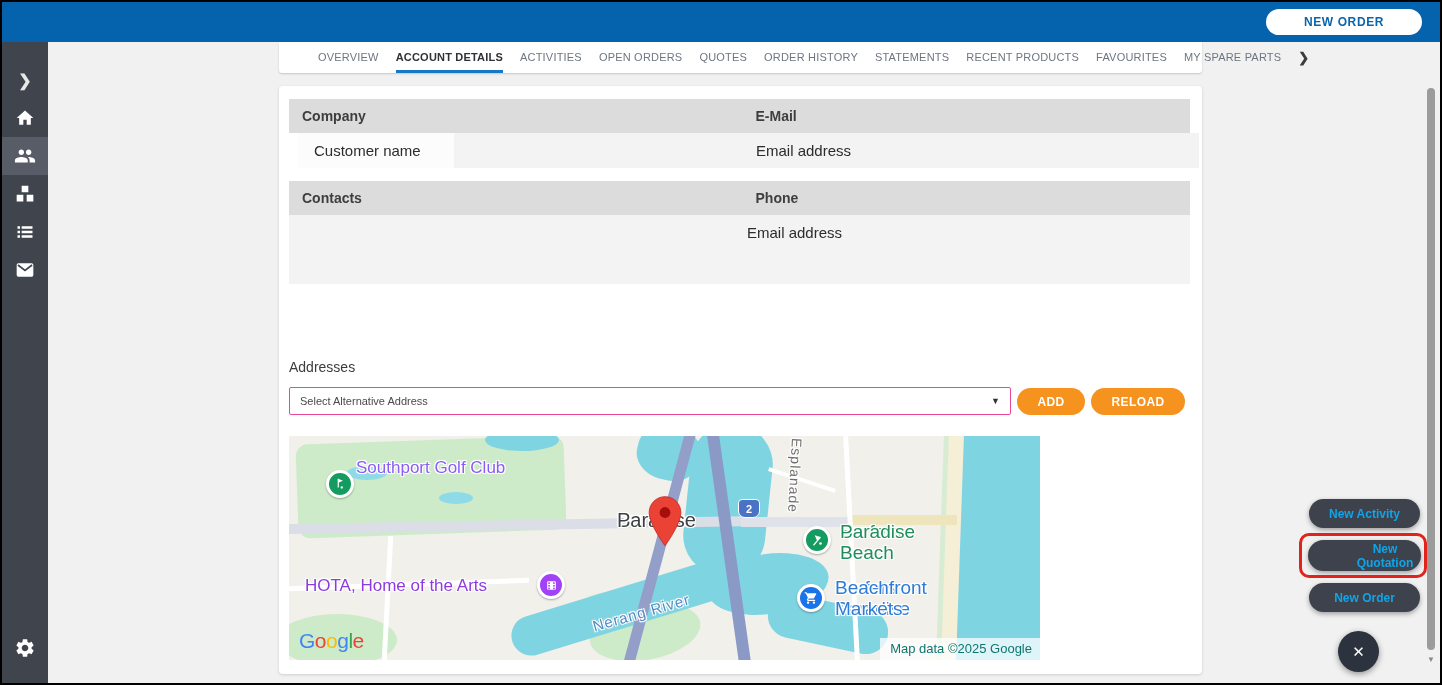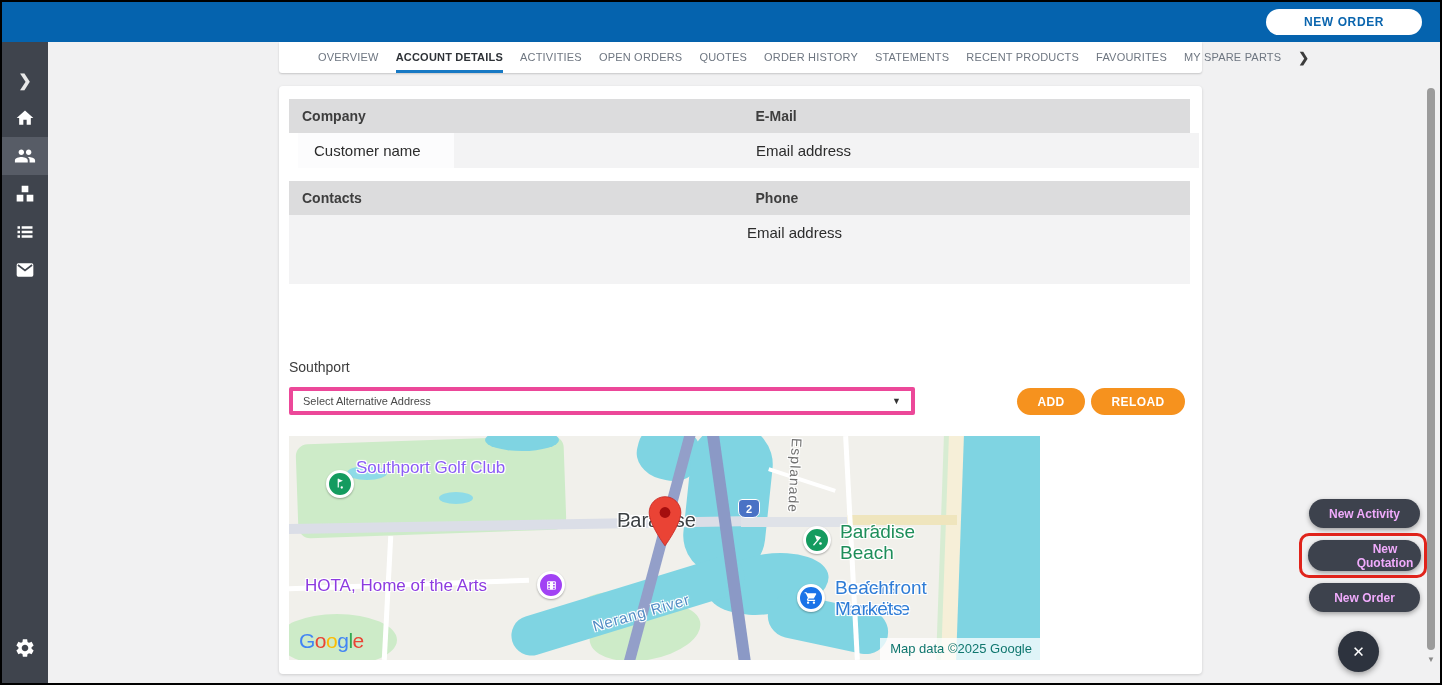--- a/index.html
+++ b/index.html
@@ -45,22 +45,22 @@
   .th.c2 { padding-left:16px; }
   .trow1 { position:absolute; left:19px; top:47px; width:901px; height:35px; background:#f3f3f4; }
   .company-cell { position:absolute; left:0; top:0; width:156px; height:35px; background:#fcfcfd;
     display:flex; align-items:center; padding-left:16px; font-size:15px; color:#2c2c2c; }
   .val { font-size:15px; color:#2c2c2c; }
   .trow1 .val.v2 { position:absolute; left:458px; top:0; height:35px; display:flex; align-items:center; }
   .trow2 { position:absolute; left:10px; top:129px; width:901px; height:69px; background:#f3f3f4; }
   .trow2 .val.v2 { position:absolute; left:458px; top:9px; }
 
   .addresses-title { position:absolute; left:10px; top:273px; font-size:14px; color:#3c3c3c; }
-  .addr-select { position:absolute; left:10px; top:301px; width:626px; height:28px; background:#fff;
-    border:4px solid #ec4899; border-radius:2px; display:flex; align-items:center;
+  .addr-select { position:absolute; left:10px; top:301px; width:722px; height:28px; background:#fff;
+    border:1px solid #ec4899; border-radius:2px; display:flex; align-items:center;
     padding:0 10px; cursor:pointer; }
   .addr-select .sel-text { font-size:11px; color:#4a4a4a; }
   .addr-select .sel-arrow { margin-left:auto; font-size:9px; color:#333; }
   .pill-btn { position:absolute; top:302px; height:27px; background:#f6921e; border:none;
     border-radius:14px; color:#fff; font-weight:bold; font-size:12px; letter-spacing:.4px;
     cursor:pointer; font-family:inherit; }
   .pill-btn.add { left:738px; width:68px; }
   .pill-btn.reload { left:812px; width:94px; }
 
   
@@ -117,21 +117,21 @@
     color:#fff; font-size:11px; font-weight:bold; display:flex; align-items:center; justify-content:center;
     border:1px solid #fff; }
   .red-pin { left:357px; top:59px; }
   .glogo { left:10px; bottom:7px; font-size:21px; font-weight:500; letter-spacing:-0.5px; }
   .glogo span { position:static; }
   .gc0,.gc3 { color:#4285F4; } .gc1,.gc5 { color:#EA4335; } .gc2 { color:#FBBC05; } .gc4 { color:#34A853; }
   .attribution { right:0; bottom:0; background:rgba(255,255,255,.75); padding:3px 8px 4px 10px;
     font-size:13px; color:#0f766e; }
 
   
-  .fab { position:absolute; background:#3d424d; color:#f0abfc; font-weight:bold; font-size:12px;
+  .fab { position:absolute; background:#3d424d; color:#0ea5e9; font-weight:bold; font-size:12px;
     border:none; border-radius:16px; cursor:pointer; box-shadow:0 2px 5px rgba(0,0,0,.35);
     font-family:inherit; }
   .fab1 { left:1307px; top:497px; width:111px; height:29px; }
   .fab2 { left:1306px; top:538px; width:113px; height:31px;padding-left:41px; }
   .fab3 { left:1307px; top:581px; width:111px; height:29px; }
   .annotation { position:absolute; left:1297px; top:531px; width:128px; height:45px;
     border:3px solid #e0231b; border-radius:10px; pointer-events:none; }
   .fab-close { position:absolute; left:1336px; top:629px; width:41px; height:41px; border-radius:50%;
     background:#2d333e; color:#fff; border:none; font-size:15px; cursor:pointer;
     box-shadow:0 2px 6px rgba(0,0,0,.4); font-family:inherit; }
@@ -214,21 +214,21 @@
     </div>
 
     <div class="thead r2">
       <div class="th">Contacts</div>
       <div class="th c2">Phone</div>
     </div>
     <div class="trow2">
       <div class="val v2">Email address</div>
     </div>
 
-    <div class="addresses-title">Southport</div>
+    <div class="addresses-title">Addresses</div>
 
     <div class="addr-select">
       <span class="sel-text">Select Alternative Address</span>
       <span class="sel-arrow">▼</span>
     </div>
     <button class="pill-btn add">ADD</button>
     <button class="pill-btn reload">RELOAD</button>
 
     <div class="map">
       <div class="ocean"></div>

